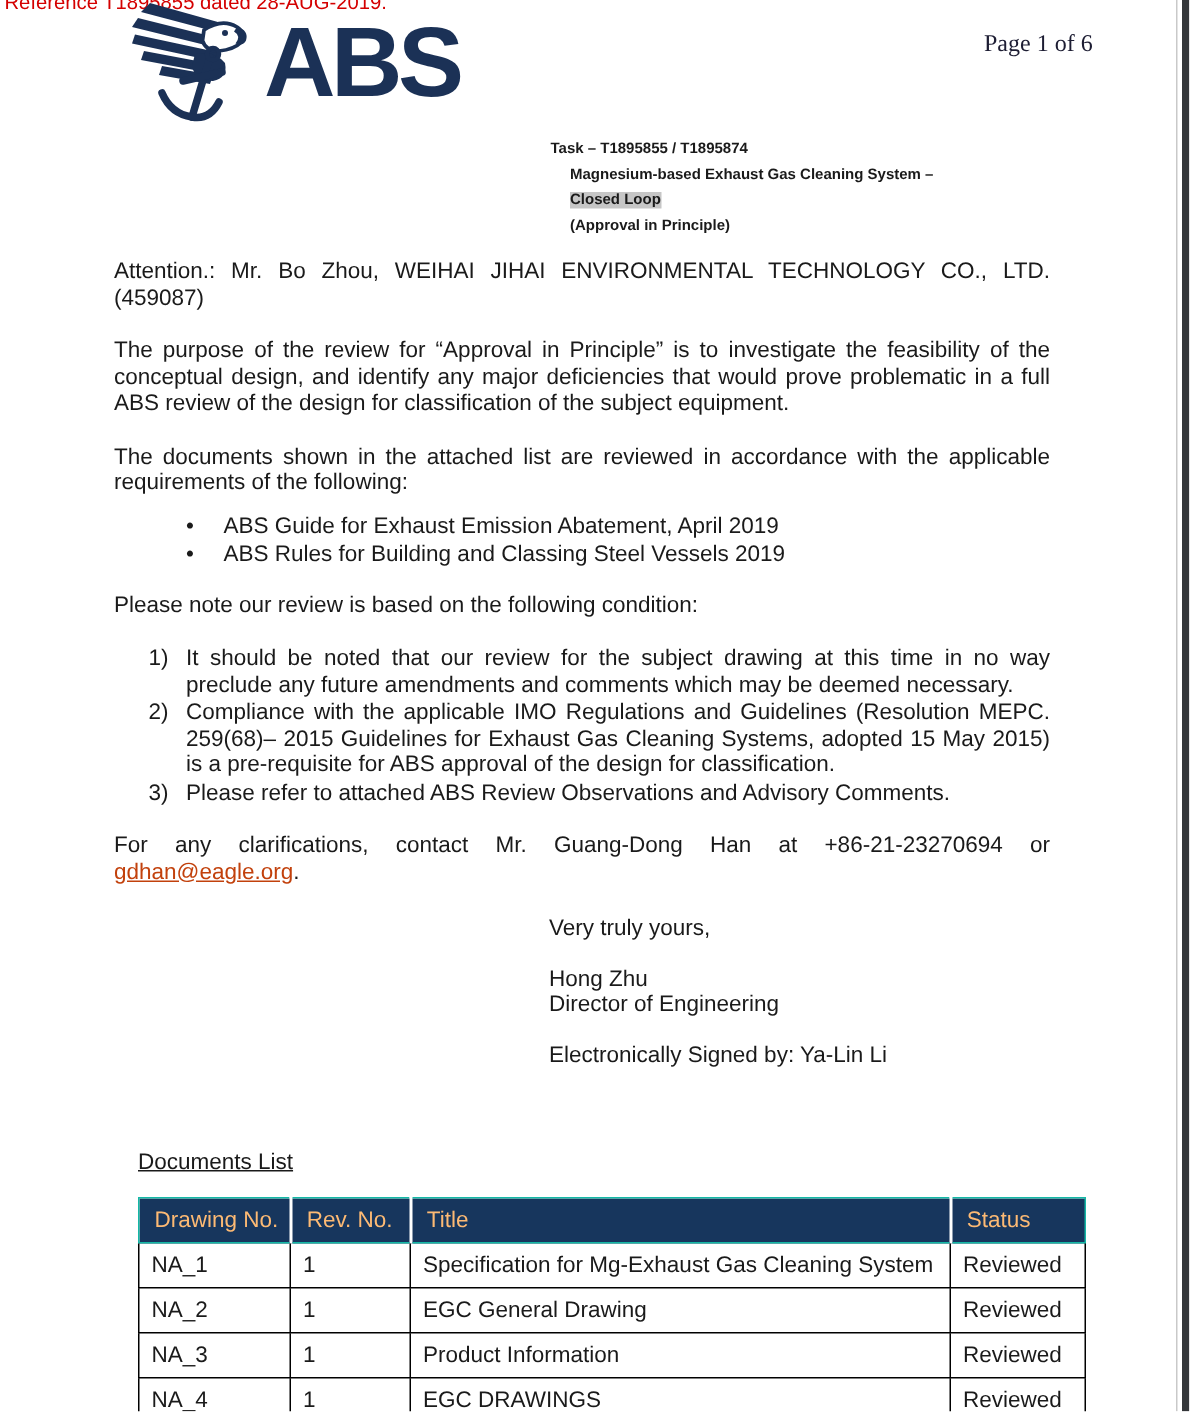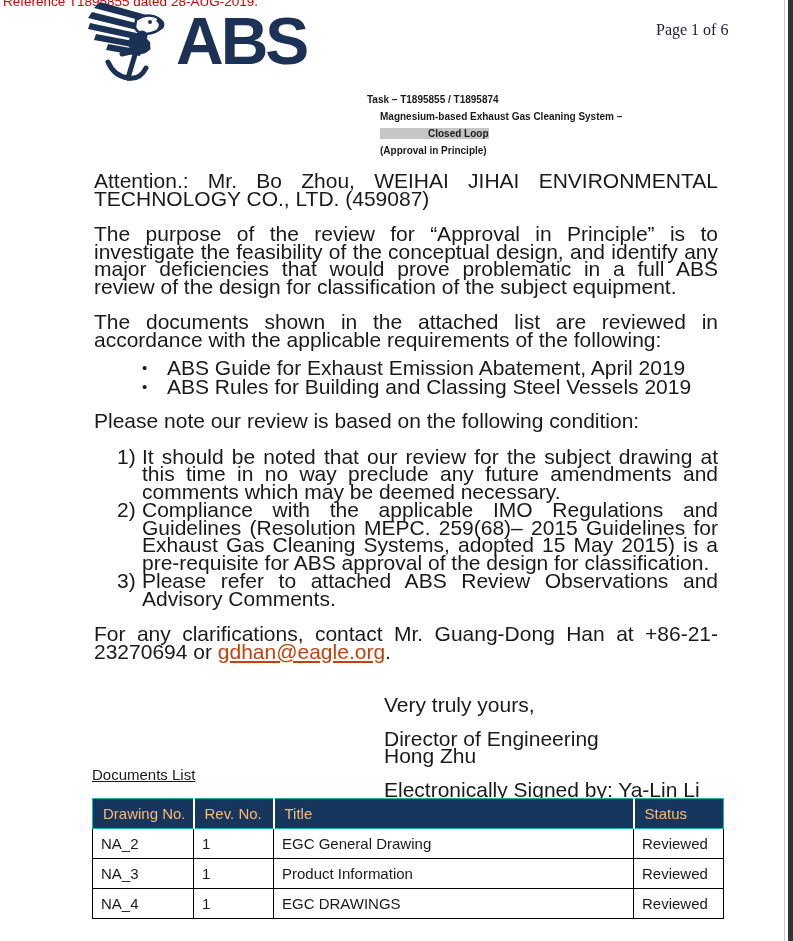--- a/index.html
+++ b/index.html
@@ -30,41 +30,41 @@
     letter-spacing: -3px; margin-left: -10px;
   }
 
   .page-num {
     position: absolute; top: 21px; left: 656px;
     font-family: "Liberation Serif", serif; font-size: 16px; color: #1d1d33;
   }
 
   .task-block { position: absolute; top: 91px; left: 347px; width: 390px; font-size: 10px; font-weight: bold; line-height: 17px; margin-left: 20px; }
   .task-indent { margin-left: 13px; }
-  .hl { background: #c6c6c6; padding-left: 48px; }
+  .hl { background: #c6c6c6; }
 
   .letter {
-    position: absolute; top: 172px; left: 94px; width: 624px;
-    font-size: 21px; line-height: 17.5px; color: #1a1a1a;
+    position: absolute; top: 172px; left: 76px; width: 624px;
+    font-size: 15px; line-height: 17.5px; color: #1a1a1a;
   }
   .letter p { text-align: justify; margin-bottom: 18px; }
   .letter p.tight { margin-bottom: 10px; }
 
   ul.bullets { list-style: none; margin: 0 0 16px 0; }
   ul.bullets li { position: relative; padding-left: 73px; line-height: 19px; text-align: left; }
   ul.bullets li::before { content: "\2022"; position: absolute; left: 48px; font-size: 15px; }
 
   ol.conditions { list-style: none; counter-reset: cond; margin: 14px 0 18px 0; }
   ol.conditions li {
     counter-increment: cond; position: relative;
     padding-left: 48px; text-align: justify; line-height: 17.5px; margin-bottom: 1px;
   }
   ol.conditions li::before { content: counter(cond) ")"; position: absolute; left: 23px; }
 
-  .closing { margin-left: 290px; margin-top: 36px; }
+  .closing { margin-left: 290px; margin-top: 20px; }
   .closing .gap { height: 16px; }
   .closing div { line-height: 17.5px; }
 
   a.email-link { color: #c2410c; text-decoration: underline; }
 
   .docs-section { position: absolute; top: 766px; left: 92px; width: 631px; }
   .docs-heading { font-size: 15px; color: #1a1a1a; }
   .docs-heading span { text-decoration: underline; }
 
   table.docs-table {
@@ -142,22 +142,22 @@
         <li>Compliance with the applicable IMO Regulations and Guidelines (Resolution MEPC. 259(68)– 2015 Guidelines for Exhaust Gas Cleaning Systems, adopted 15 May 2015) is a pre-requisite for ABS approval of the design for classification.</li>
         <li>Please refer to attached ABS Review Observations and Advisory Comments.</li>
       </ol>
 
 
     <p><span>For any clarifications, contact Mr. Guang-Dong Han at +86-21-23270694 or </span><a href="#" class="email-link">gdhan@eagle.org</a><span>.</span></p>
 
     <div class="closing">
       <div>Very truly yours,</div>
       <div class="gap"></div>
+      <div>Hong Zhu</div>
       <div>Director of Engineering</div>
-      <div>Hong Zhu</div>
       <div class="gap"></div>
       <div>Electronically Signed by: Ya-Lin Li</div>
     </div>
   </div>
 
   <div class="docs-section">
     <div class="docs-heading"><span>Documents List</span></div>
     <table class="docs-table">
       <colgroup>
           <col class="c1">
@@ -168,20 +168,26 @@
       <thead>
           <tr>
             <th>Drawing No.</th>
             <th>Rev. No.</th>
             <th>Title</th>
             <th>Status</th>
           </tr>
         </thead>
       <tbody>
           <tr>
+            <td>NA_1</td>
+            <td>1</td>
+            <td>Specification for Mg-Exhaust Gas Cleaning System</td>
+            <td>Reviewed</td>
+          </tr>
+          <tr>
             <td>NA_2</td>
             <td>1</td>
             <td>EGC General Drawing</td>
             <td>Reviewed</td>
           </tr>
           <tr>
             <td>NA_3</td>
             <td>1</td>
             <td>Product Information</td>
             <td>Reviewed</td>

